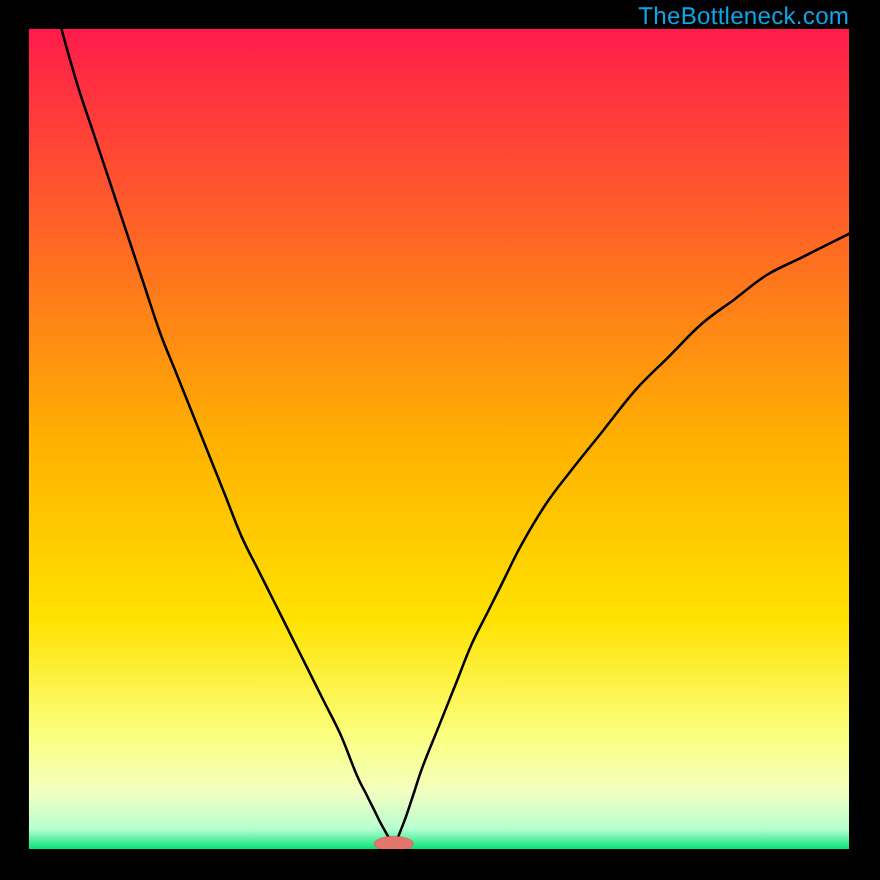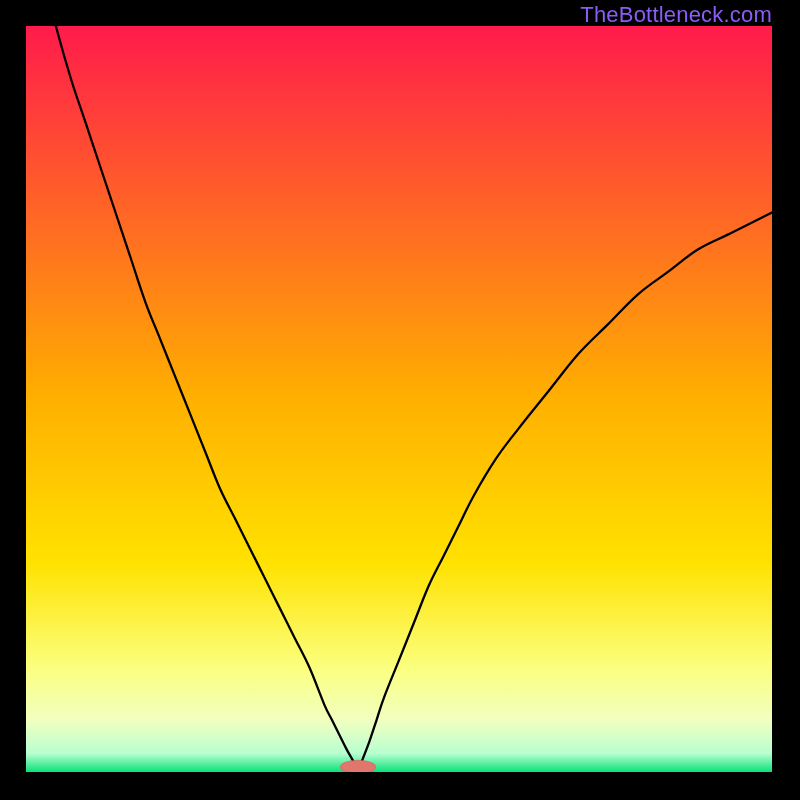--- a/index.html
+++ b/index.html
@@ -25,21 +25,21 @@
     position: absolute;
     left: 0;
     top: 0;
     width: 746px;
     height: 746px;
   }
   .watermark {
     position: absolute;
     top: 2px;
     right: 28px;
-    color: #8b5cf6;
+    color: #0ea5e9;
     font-size: 22px;
     font-weight: 500;
     letter-spacing: 0.2px;
   }
   svg {
     display: block;
   }
 </style>
 </head>
 <body>

